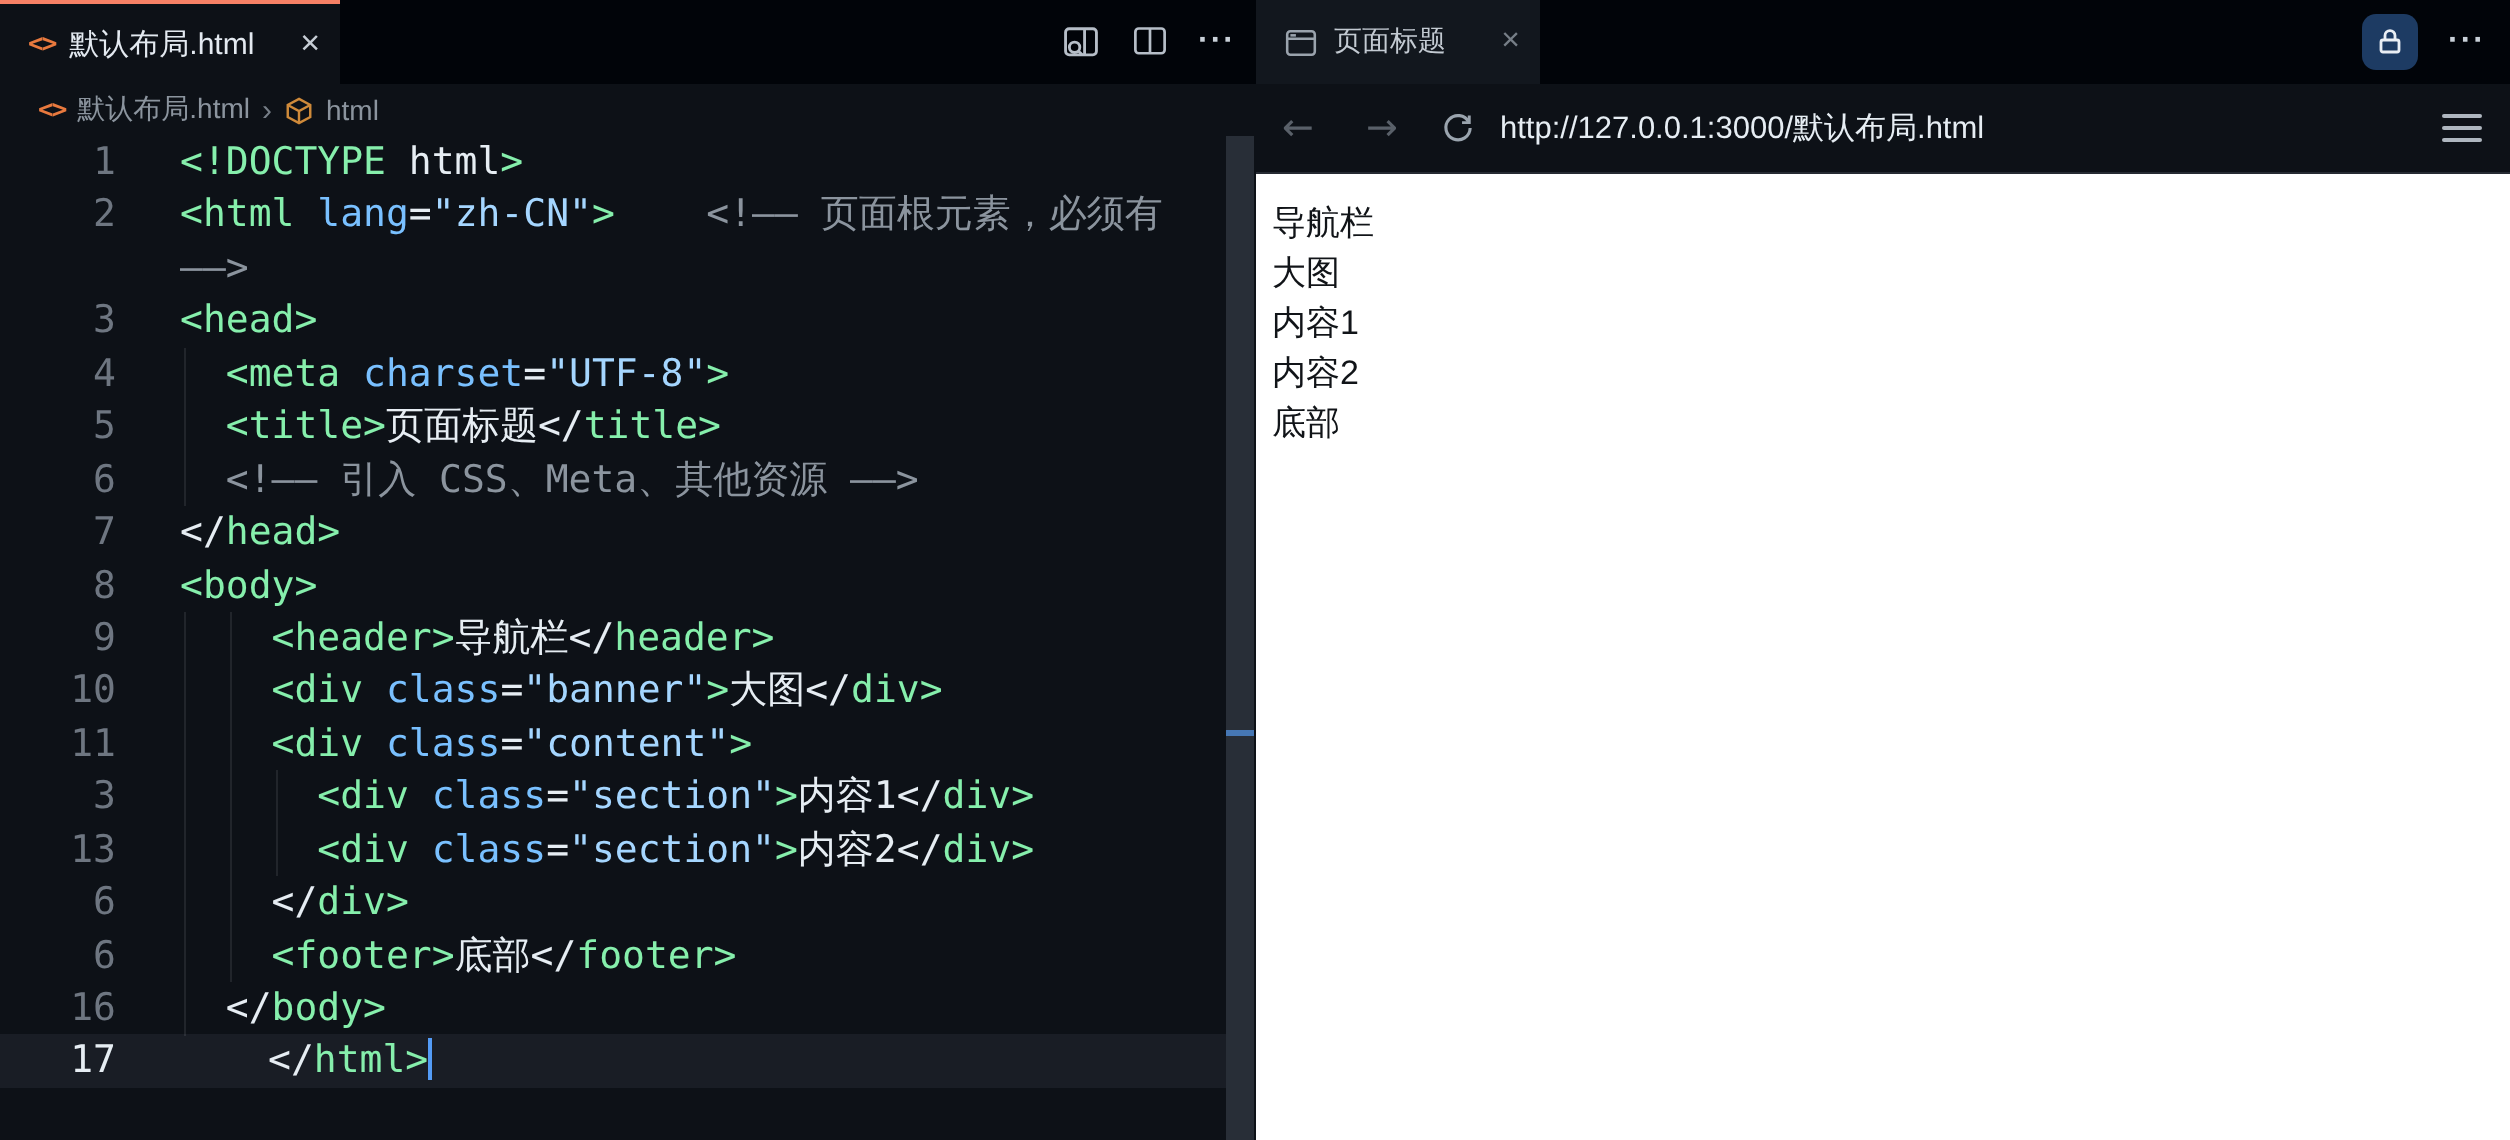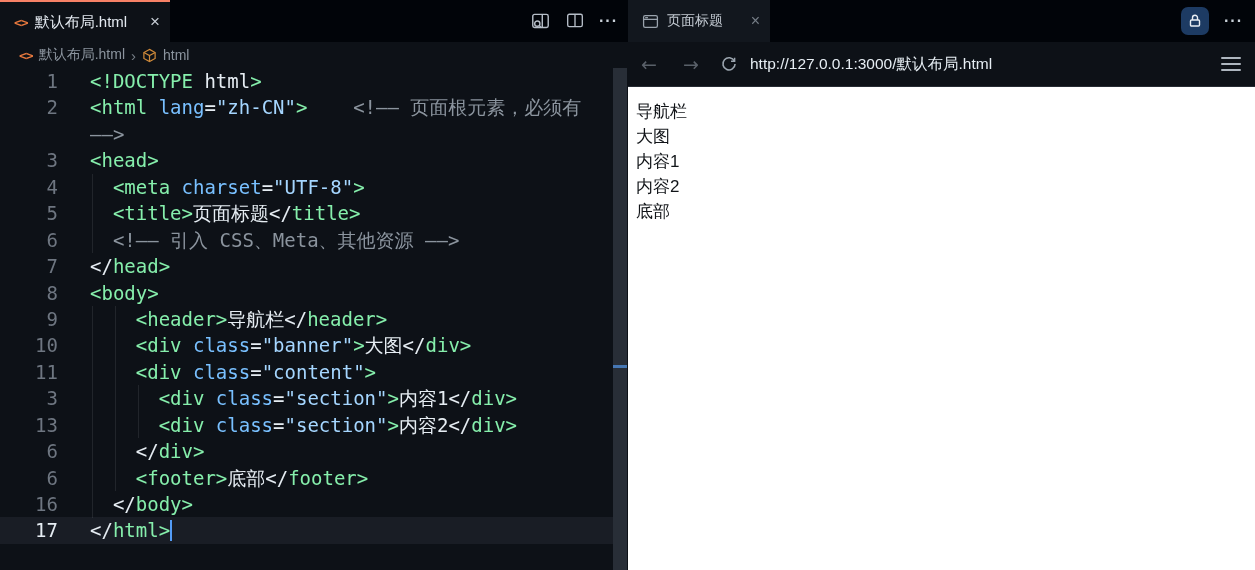--- a/index.html
+++ b/index.html
@@ -22,21 +22,21 @@
   .dots { color:#c9d1d9; font-size:16px; font-weight:bold; letter-spacing:1px; }
 
   .breadcrumb { left:0; top:42px; width:628px; height:26px; display:flex; align-items:center;
                 gap:6px; padding-left:19px; color:#8b949e; font-size:14px; background:#0d1117; }
   .crumb-sep { color:#767e87; font-size:15px; }
 
   
   #code { left:0; top:68px; width:613px; height:502px; background:#0d1117;
           font-family:"DejaVu Sans Mono", monospace; font-size:19px; }
   .row { display:flex; height:26.45px; line-height:26.45px; position:relative; }
-  .row.current { background:rgba(110,118,129,0.13); }
+  .row.current { background:rgba(110,118,129,0.13);gap:44px; }
   .num { width:58px; text-align:right; color:#6e7681; flex:none; user-select:none; }
   .row.current .num { color:#e6edf3; }
   .codeln { padding-left:32px; white-space:pre; color:#e6edf3; }
   .tk-tag { color:#86efac; } .tk-attr { color:#79c0ff;text-align:center; } .tk-str { color:#a5d6ff; }
   .tk-fg { color:#e6edf3; } .tk-cmt { color:#8b949e; }
   .cursor { display:inline-block; width:2px; height:21px; background:#539bf5; vertical-align:-4px; }
   .guide { position:absolute; width:1px; background:rgba(240,246,252,0.09); }
 
   .vscroll { left:613px; top:68px; width:14px; height:502px; background:#282e37; }
   .scroll-mark { left:613px; top:365px; width:14px; height:3px; background:#4677b4; }

